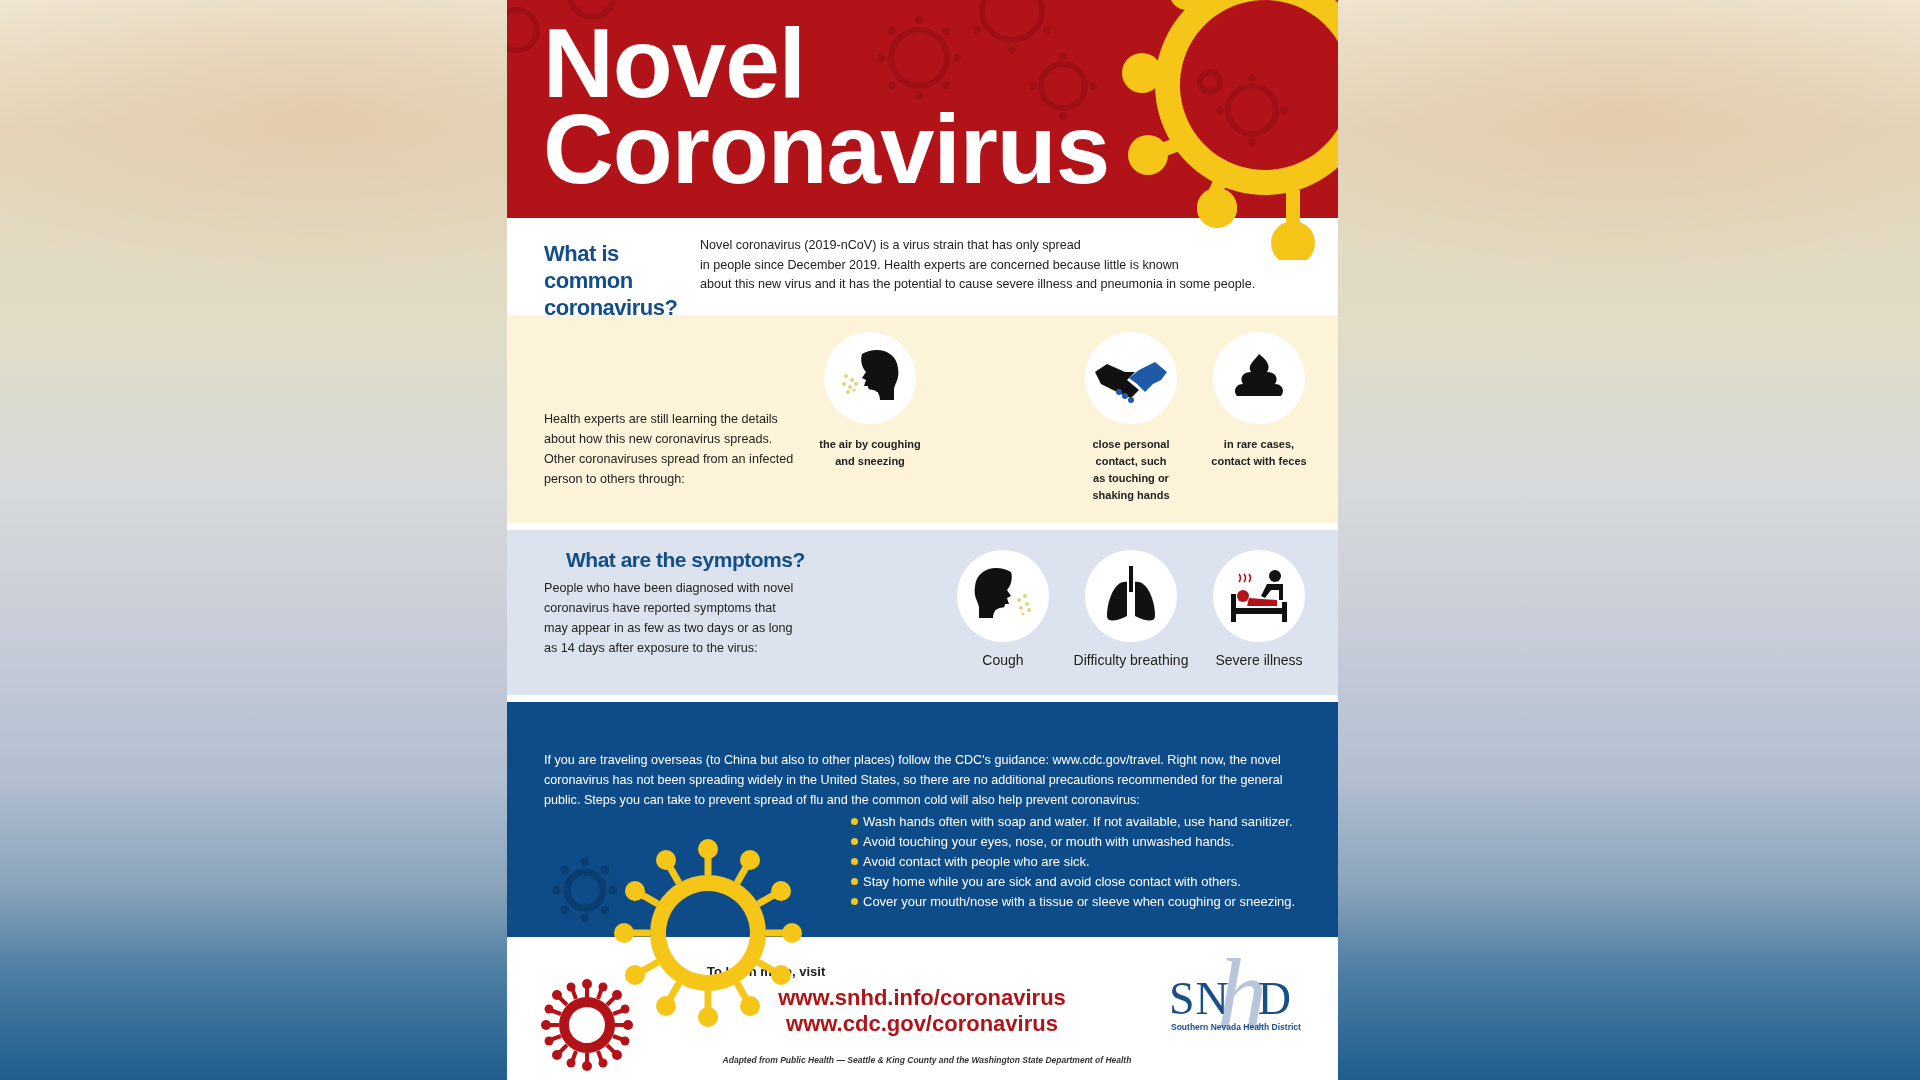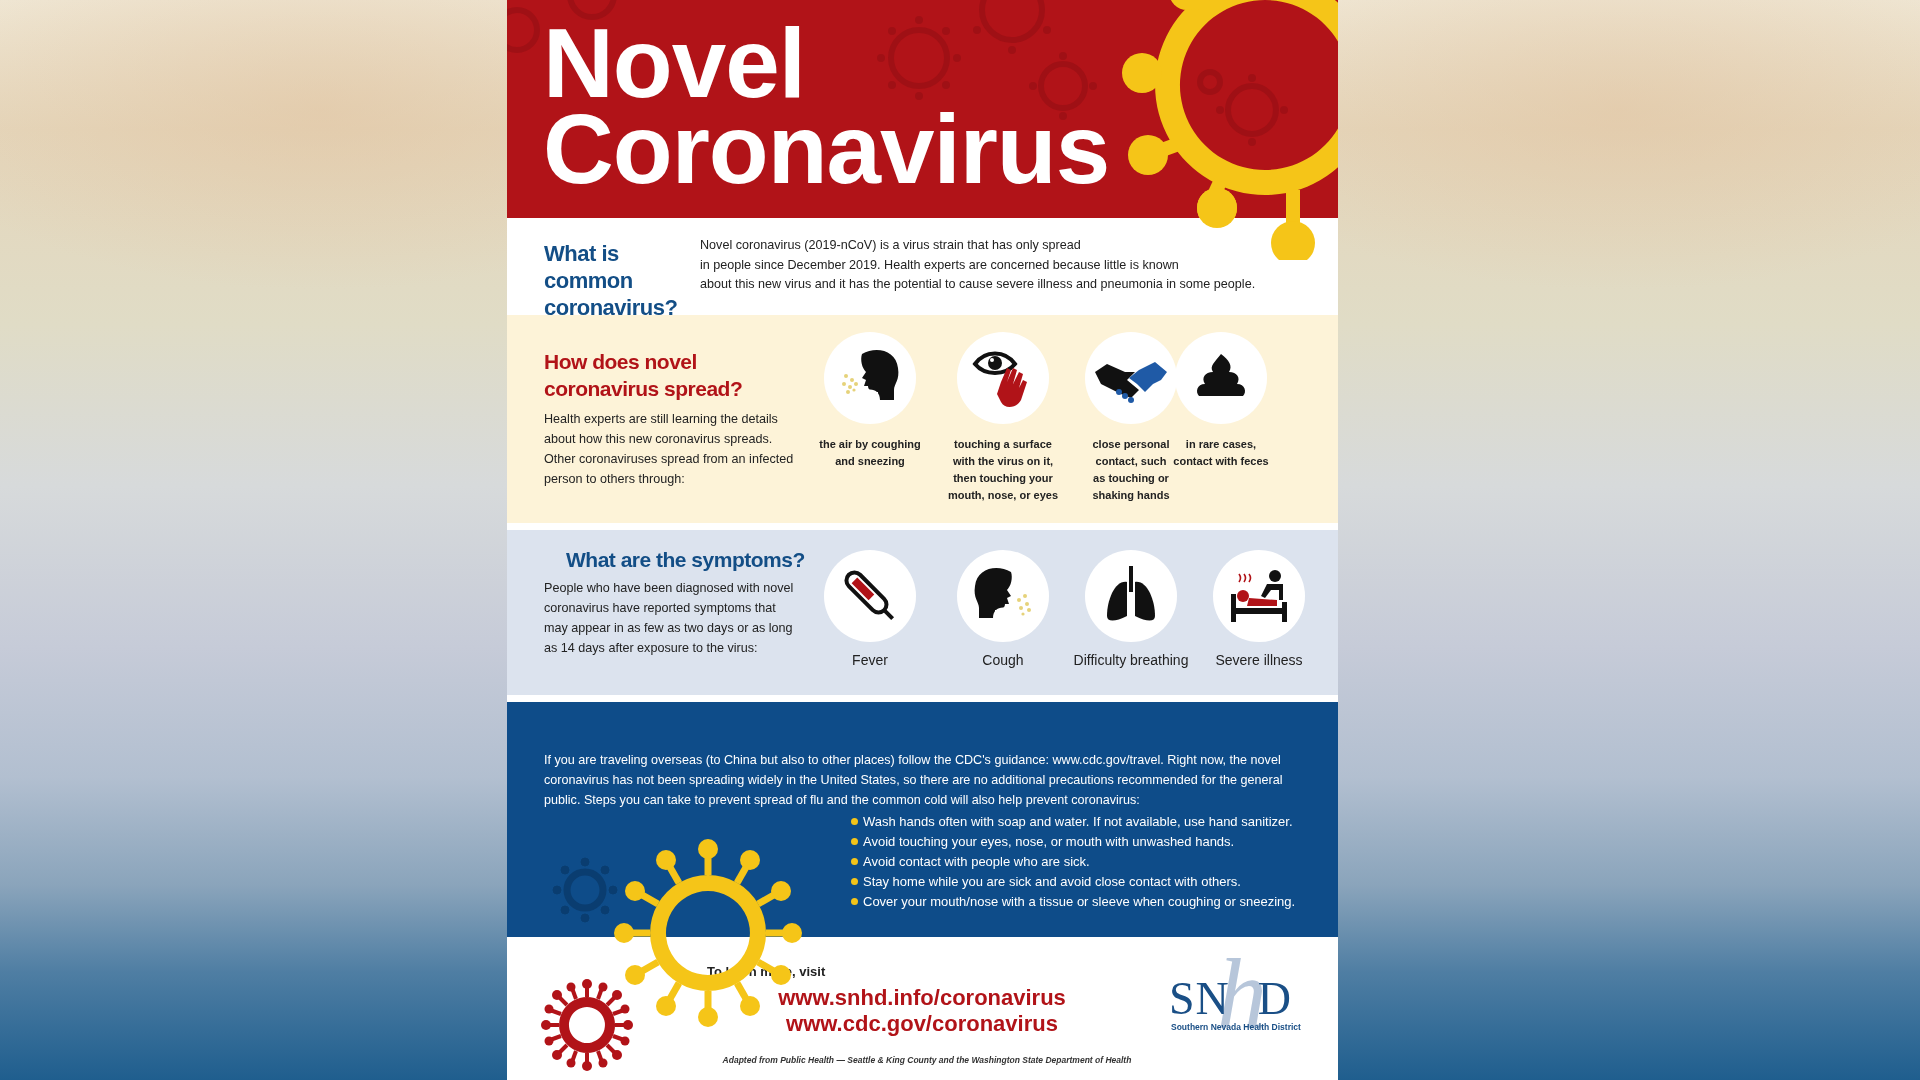--- a/index.html
+++ b/index.html
@@ -174,24 +174,20 @@
 
   <svg class="deco" width="831" height="260" viewBox="0 0 831 260" style="top:0;left:0">
     <g fill="#f5c518">
       <rect x="779" y="205" width="14" height="30"></rect>
       <circle cx="786" cy="243" r="22"></circle>
       <circle cx="710" cy="208" r="20"></circle>
     </g>
   </svg>
 
   <div class="sec spread">
-    <h3>
-      <span>How does novel</span><br>
-      <span>coronavirus spread?</span>
-    </h3>
     <p class="lead">Health experts are still learning the details about how this new coronavirus spreads. Other coronaviruses spread from an infected person to others through:</p>
 
     <div class="icons">
       <div class="icon-item" style="left:293px; top:17px;">
         <div class="circle">
           <svg viewBox="0 0 92 92">
             <path d="M38 22 C52 14 72 18 74 36 C76 48 70 52 70 58 L70 68 L54 68 L54 60 C48 60 44 58 44 54 L40 54 L42 48 L38 46 L42 40 C38 36 36 28 38 22 Z" fill="#111"></path>
             <path d="M42 58 C50 56 56 60 56 68 L50 68 C50 63 46 62 42 62 Z" fill="#fff"></path>
             <g fill="#e6d27a">
                 <circle cx="22" cy="44" r="2"></circle>
@@ -203,36 +199,20 @@
                 <circle cx="30" cy="58" r="1.6"></circle>
               </g>
           </svg>
         </div>
         <div class="cap">
           <span>the air by coughing</span><br>
           <span>and sneezing</span>
         </div>
       </div>
 
-      <div class="icon-item" style="left:426px; top:17px;">
-        <div class="circle">
-          <svg viewBox="0 0 92 92">
-            <path d="M18 32 C28 18 48 18 58 32 C48 44 28 44 18 32 Z" fill="none" stroke="#111" stroke-width="4"></path>
-            <circle cx="38" cy="31" r="7" fill="#111"></circle>
-            <circle cx="35" cy="28" r="2" fill="#fff"></circle>
-            <path d="M44 50 L50 36 L54 38 L50 50 L56 36 L60 38 L56 52 L62 40 L66 42 L62 56 L66 48 L70 50 L64 68 C60 76 48 78 44 70 L40 62 Z" fill="#b11318"></path>
-          </svg>
-        </div>
-        <div class="cap">
-          <span>touching a surface</span><br>
-          <span>with the virus on it,</span><br>
-          <span>then touching your</span><br>
-          <span>mouth, nose, or eyes</span>
-        </div>
-      </div>
 
       <div class="icon-item" style="left:554px; top:17px;">
         <div class="circle">
           <svg viewBox="0 0 92 92">
             <path d="M10 40 L22 32 L40 40 L50 40 L42 48 L54 58 L46 66 L36 62 L28 58 L16 52 Z" fill="#111"></path>
             <path d="M82 40 L70 30 L54 38 L44 46 L52 52 L60 60 L68 52 L76 48 Z" fill="#1f5aa6"></path>
             <g fill="#1f5aa6">
                 <circle cx="34" cy="60" r="3"></circle>
                 <circle cx="40" cy="64" r="3"></circle>
                 <circle cx="46" cy="68" r="3"></circle>
@@ -240,51 +220,39 @@
           </svg>
         </div>
         <div class="cap">
           <span>close personal</span><br>
           <span>contact, such</span><br>
           <span>as touching or</span><br>
           <span>shaking hands</span>
         </div>
       </div>
 
-      <div class="icon-item" style="left:644px; top:17px;">
+      <div class="icon-item" style="left:682px; top:17px;">
         <div class="circle">
           <svg viewBox="0 0 92 92">
             <path d="M46 22 C54 28 58 34 54 40 C62 40 66 46 62 52 C70 52 72 60 68 64 L24 64 C20 60 22 52 30 52 C26 46 30 40 38 40 C34 34 40 30 46 22 Z" fill="#111"></path>
           </svg>
         </div>
         <div class="cap">
           <span>in rare cases,</span><br>
           <span>contact with feces</span>
         </div>
       </div>
     </div>
   </div>
 
   <div class="sec symptoms">
     <h3>What are the symptoms?</h3>
     <p class="lead">People who have been diagnosed with novel coronavirus have reported symptoms that may appear in as few as two days or as long as 14 days after exposure to the virus:</p>
 
     <div class="icons">
-      <div class="icon-item" style="left:293px; top:20px;">
-        <div class="circle">
-          <svg viewBox="0 0 92 92">
-            <g transform="rotate(-45 46 46)">
-              <rect x="38" y="16" width="16" height="50" rx="8" fill="#fff" stroke="#111" stroke-width="4"></rect>
-              <rect x="42" y="24" width="8" height="24" fill="#b11318"></rect>
-              <rect x="44" y="66" width="4" height="12" fill="#111"></rect>
-            </g>
-          </svg>
-        </div>
-        <div class="cap">Fever</div>
-      </div>
 
       <div class="icon-item" style="left:426px; top:20px;">
         <div class="circle">
           <svg viewBox="0 0 92 92">
             <path d="M54 22 C40 14 20 18 18 36 C16 48 22 52 22 58 L22 68 L38 68 L38 60 C44 60 48 58 48 54 L52 54 L50 48 L54 46 L50 40 C54 36 56 28 54 22 Z" fill="#111"></path>
             <path d="M50 58 C42 56 36 60 36 68 L42 68 C42 63 46 62 50 62 Z" fill="#fff"></path>
             <g fill="#e6d27a">
                 <circle cx="62" cy="50" r="2"></circle>
                 <circle cx="68" cy="46" r="2"></circle>
                 <circle cx="70" cy="54" r="2"></circle>

